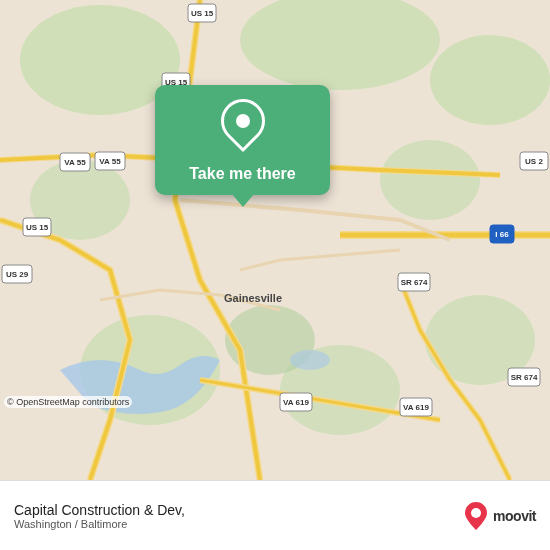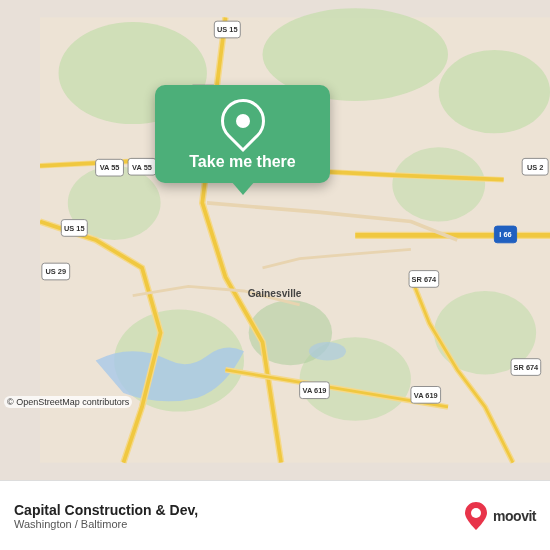--- a/index.html
+++ b/index.html
@@ -11,21 +11,20 @@
       position: relative;
     }
 
     
     #map-container {
       width: 550px;
       height: 480px;
       position: relative;
       overflow: hidden;
       background-color: #e8e0d8;
-      padding-left: 40px;
     }
 
     .map-svg {
       width: 100%;
       height: 100%;
     }
 
     
     .map-popup {
       position: absolute;
@@ -62,21 +61,21 @@
       background: white;
       border-radius: 50%;
       transform: rotate(45deg);
     }
 
     .popup-label {
       color: white;
       font-size: 16px;
       font-weight: 600;
       text-align: right;
-      margin-top: 0;
+      margin-top: 12px;
     }
 
     
     .popup-tail {
       position: absolute;
       bottom: -12px;
       left: 50%;
       transform: translateX(-50%);
       width: 0;
       height: 0;
@@ -97,21 +96,21 @@
       border-top: 1px solid #ddd;
     }
 
     .bottom-left {
       display: flex;
       flex-direction: column;
     }
 
     .location-title {
       font-size: 14px;
-      font-weight: bold;
+      font-weight: normal;
       color: #222;
     }
 
     .location-region {
       font-size: 11px;
       color: #555;
     }
 
     .bottom-right {
       display: flex;

